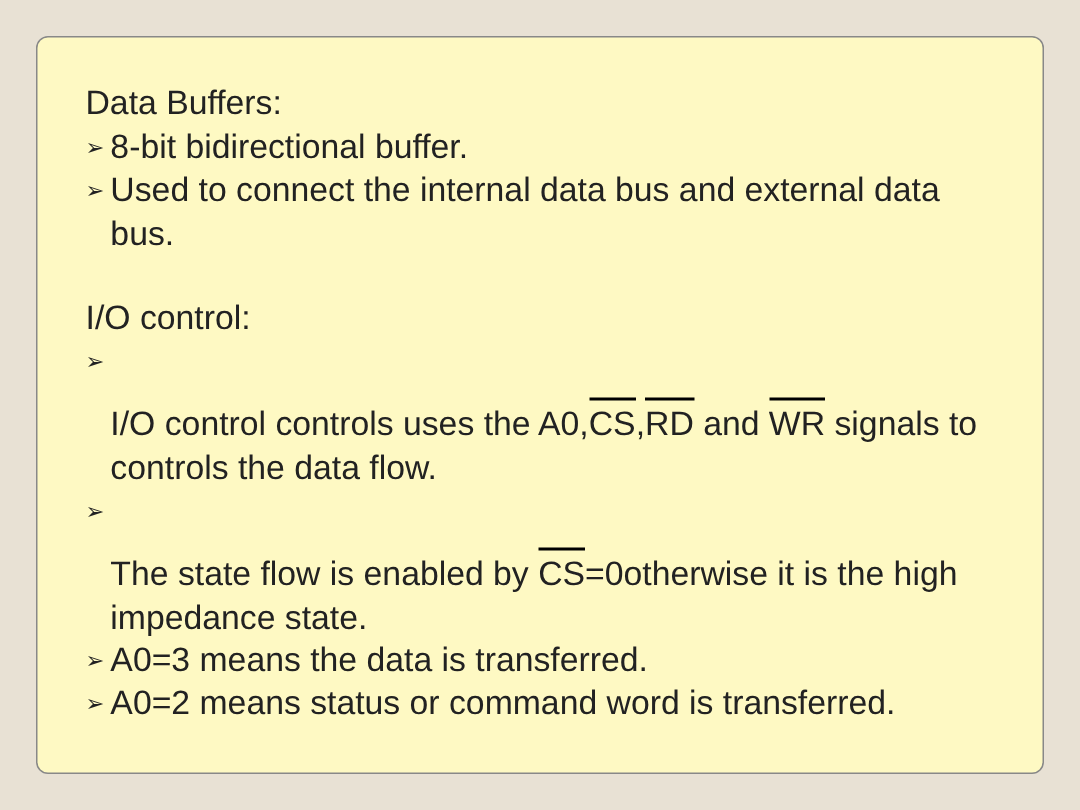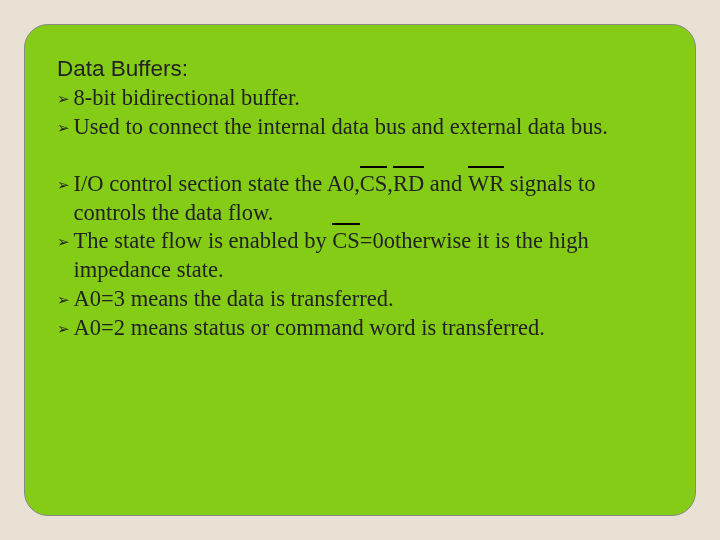--- a/index.html
+++ b/index.html
@@ -7,23 +7,23 @@
   body {
     background: #e8e1d4;
     font-family: Verdana, Geneva, sans-serif;
     display: flex;
     align-items: center;
     justify-content: center;
   }
   .card {
     width: 672px;
     height: 492px;
-    background: #84cc16;
+    background: #fef9c3;
     border: 1px solid #888888;
-    border-radius: 24px;
+    border-radius: 8px;
     padding: 30px 32px 28px 32px;
     color: #222222;
     font-size: 22.5px;
     line-height: 1.28;
   }
   .heading {
     margin-bottom: 0;
   }
   .bullet-line {
     display: flex;
@@ -31,28 +31,28 @@
   }
   .bullet-mark {
     font-size: 15px;
     line-height: 29px;
     margin-right: 4px;
     flex: 0 0 auto;
     color: #222;
   }
   .bullet-text {
     flex: 1 1 auto;
-    font-family: Liberation Serif, serif;
   }
   .section-gap {
     height: 28px;
   }
   .overline {
     position: relative;
     display: inline-block;
+    margin-top: 42px;
   }
   .overline::before {
     content: "";
     position: absolute;
     left: 0;
     right: 0;
     top: -4px;
     height: 2px;
     background: #000;
   }
@@ -69,25 +69,26 @@
     <span class="bullet-text">8-bit bidirectional buffer.</span>
   </div>
 
   <div class="bullet-line">
     <span class="bullet-mark">➢</span>
     <span class="bullet-text">Used to connect the internal data bus and external data bus.</span>
   </div>
 
   <div class="section-gap"></div>
 
+  <div class="heading">I/O control:</div>
 
   <div class="bullet-line">
     <span class="bullet-mark">➢</span>
     <span class="bullet-text">
-      <span>I/O control section state the A0,</span><span class="overline">CS</span><span>,</span><span class="overline">RD</span><span> and </span><span class="overline">WR</span><span> signals to controls the data flow.</span>
+      <span>I/O control controls uses the A0,</span><span class="overline">CS</span><span>,</span><span class="overline">RD</span><span> and </span><span class="overline">WR</span><span> signals to controls the data flow.</span>
     </span>
   </div>
 
   <div class="bullet-line">
     <span class="bullet-mark">➢</span>
     <span class="bullet-text">
       <span>The state flow is enabled by </span><span class="overline">CS</span><span>=0otherwise it is the high impedance state.</span>
     </span>
   </div>
 

